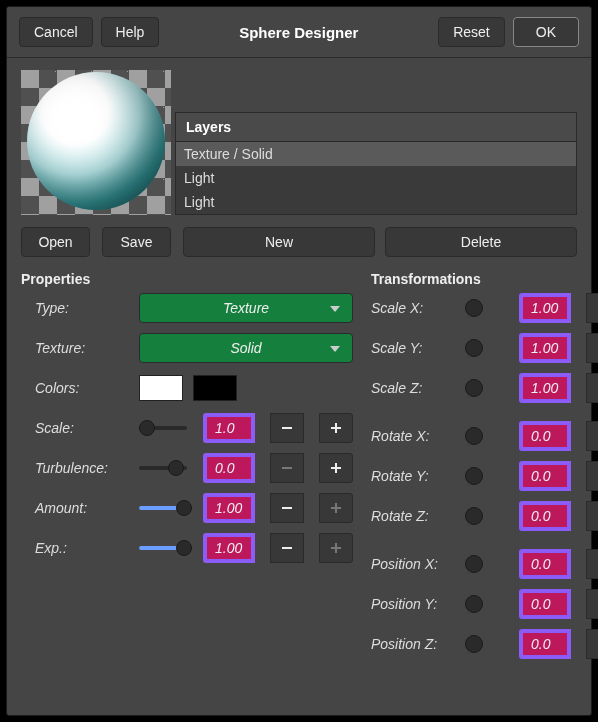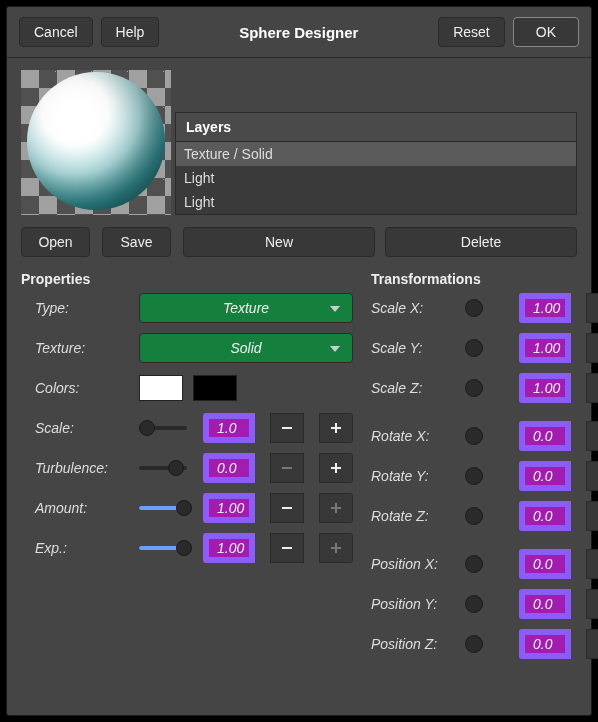--- a/index.html
+++ b/index.html
@@ -35,21 +35,21 @@
   .lbl { color: #ddd; font-size: 14px; width: 88px; flex-shrink: 0; }
   .col-right .lbl { width: 78px; }
   .combo { flex: 1; background: #15803d; border: 1px solid #2a2a2a; border-radius: 4px; color: #eee; height: 30px; display: flex; align-items: center; justify-content: center; position: relative; font-size: 14px; cursor: pointer; }
   .combo::after { content: ""; position: absolute; right: 12px; top: 12px; border-left: 5px solid transparent; border-right: 5px solid transparent; border-top: 6px solid #ccc; }
   .colorsw { display: flex; gap: 10px; }
   .sw { width: 44px; height: 26px; border: 1px solid #222; cursor: pointer; }
   .slider { position: relative; width: 48px; height: 18px; flex-shrink: 0; }
   .slider .track { position: absolute; left: 0; right: 0; top: 7px; height: 4px; background: #2a2a2a; border-radius: 2px; }
   .slider .fill { position: absolute; left: 0; top: 7px; height: 4px; background: #6a9eff; border-radius: 2px; }
   .slider .thumb { position: absolute; top: 1px; width: 16px; height: 16px; background: #2a2a2a; border: 1px solid #1a1a1a; border-radius: 50%; }
-  .numbox { width: 52px; height: 30px; background: #a21caf; border: 6px solid #8b5cf6; border-radius: 3px 0 0 3px; color: #eee; font-size: 14px; display: flex; align-items: center; padding-left: 8px; }
+  .numbox { width: 52px; height: 30px; background: #be185d; border: 4px solid #8b5cf6; border-radius: 3px 0 0 3px; color: #eee; font-size: 14px; display: flex; align-items: center; padding-left: 8px; }
   .step { width: 34px; height: 30px; background: #383838; border: 1px solid #2a2a2a; display: flex; align-items: center; justify-content: center; color: #eee; cursor: pointer; margin-left: -1px; }
   .step.plus { border-radius: 0 3px 3px 0; }
   .step svg { width: 14px; height: 14px; }
   .step.dis svg { opacity: .35; }
   .step.dis { cursor: default; }
   .radio { width: 18px; height: 18px; border-radius: 50%; background: #2a2a2a; border: 1px solid #1a1a1a; flex-shrink: 0; margin-right: 4px; }
 </style>
 </head>
 <body>
 

